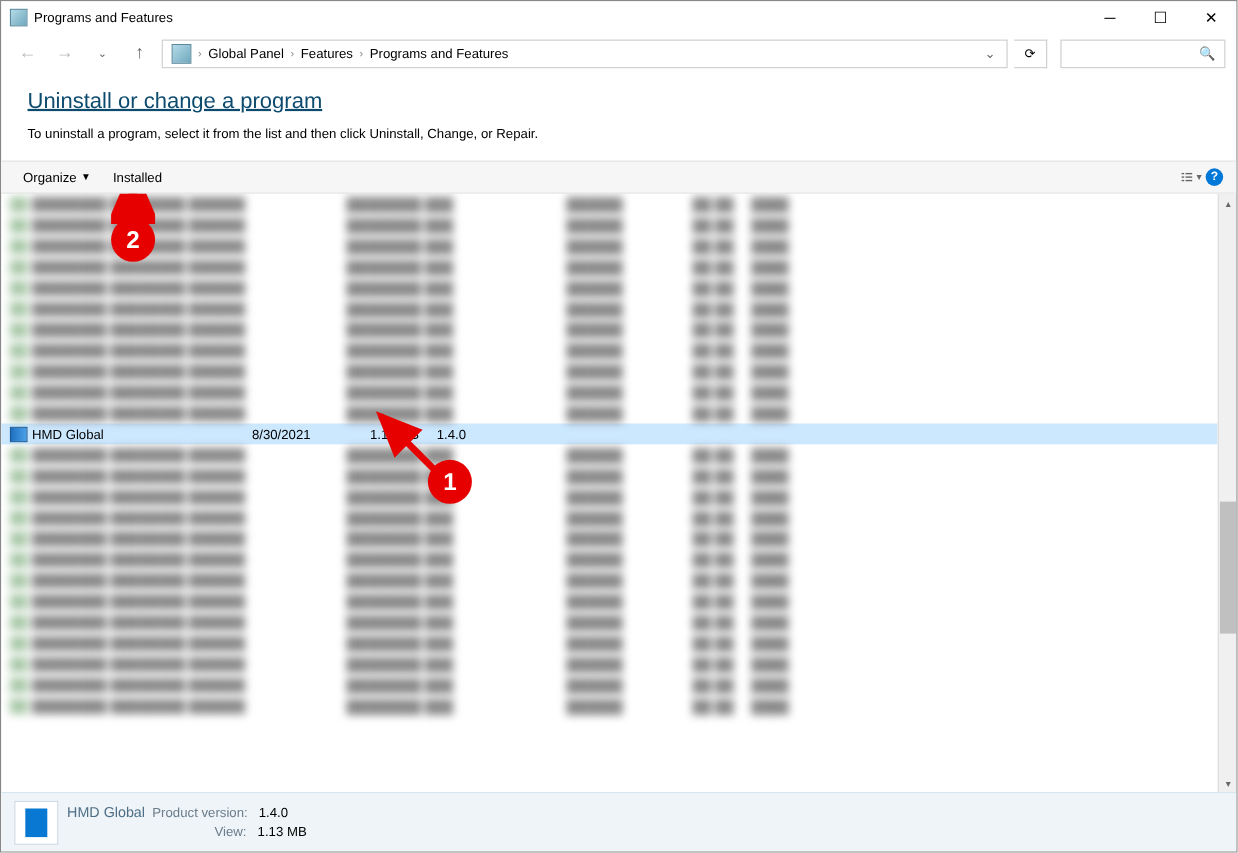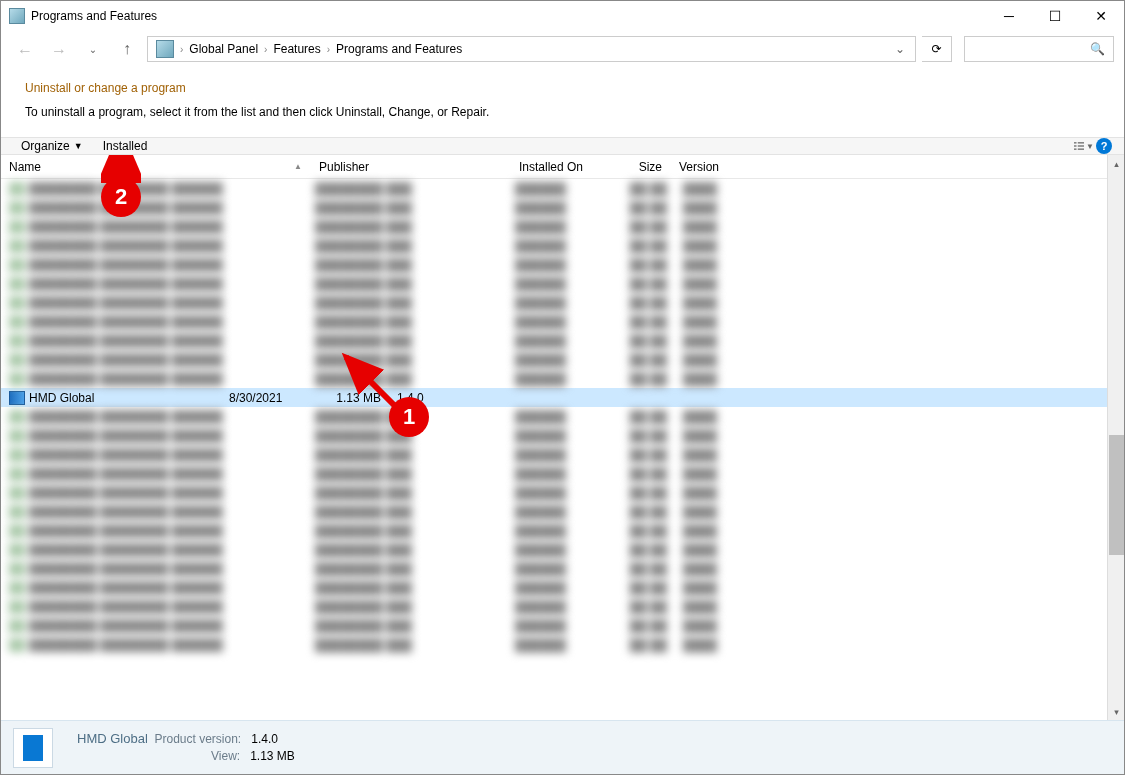--- a/index.html
+++ b/index.html
@@ -113,32 +113,33 @@
     flex-shrink: 0;
     margin-top: 1px;
   }
   .main {
     flex: 1;
     display: flex;
     flex-direction: column;
     padding-top: 14px;
   }
   .page-title {
-    color: #a16207;
-    font-size: 12px;
+    color: #0c4a6e;
+    font-size: 20px;
     padding: 0 20px 10px 24px;
+    text-decoration: underline;
   }
   .page-desc {
     padding: 0 20px 18px 24px;
   }
   .toolbar {
     background: #f6f6f6;
     border-top: 1px solid #e3e3e3;
     border-bottom: 1px solid #e3e3e3;
-    height: 18px;
+    height: 30px;
     display: flex;
     align-items: center;
     padding: 0 10px;
   }
   .tb-btn {
     padding: 0 10px;
     height: 28px;
     display: flex; align-items: center;
     gap: 4px;
   }
@@ -228,21 +229,21 @@
     top: 280px; height: 120px;
   }
   
   .details {
     height: 54px;
     background: #eef4f8;
     border-top: 1px solid #d7e5ef;
     display: flex;
     align-items: center;
     padding: 0 12px;
-    gap: 24px;
+    gap: 8px;
   }
   .details-thumb {
     width: 40px; height: 40px;
     background: #fff;
     border: 1px solid #cbd9e4;
     display:flex;align-items:center;justify-content:center;
   }
   .details-thumb-inner {
     width: 20px; height: 26px;
     background: #0978d3;
@@ -322,30 +323,20 @@
           </svg>
         <span style="font-size:8px;margin-left:2px;">▼</span>
       </div>
       <div class="tb-icon">
         <div class="help-circle">?</div>
       </div>
     </div>
 
     <div class="listwrap">
       <div class="list">
-        <div class="cols">
-          <div class="col name">
-            <span>Name</span>
-            <span class="sort-asc" style="margin-left:auto;">▲</span>
-          </div>
-          <div class="col pub">Publisher</div>
-          <div class="col inst">Installed On</div>
-          <div class="col size">Size</div>
-          <div class="col ver">Version</div>
-        </div>
         <div class="rows" id="rows">
 
         <div class="row blur">
               <div class="row-icon"></div>
               <span class="row-name">████████ ████████ ██████</span>
               <span class="row-pub">████████ ███</span>
               <span class="row-inst">██████</span>
               <span class="row-size">██ ██</span>
               <span class="row-ver">████</span>
             </div>

